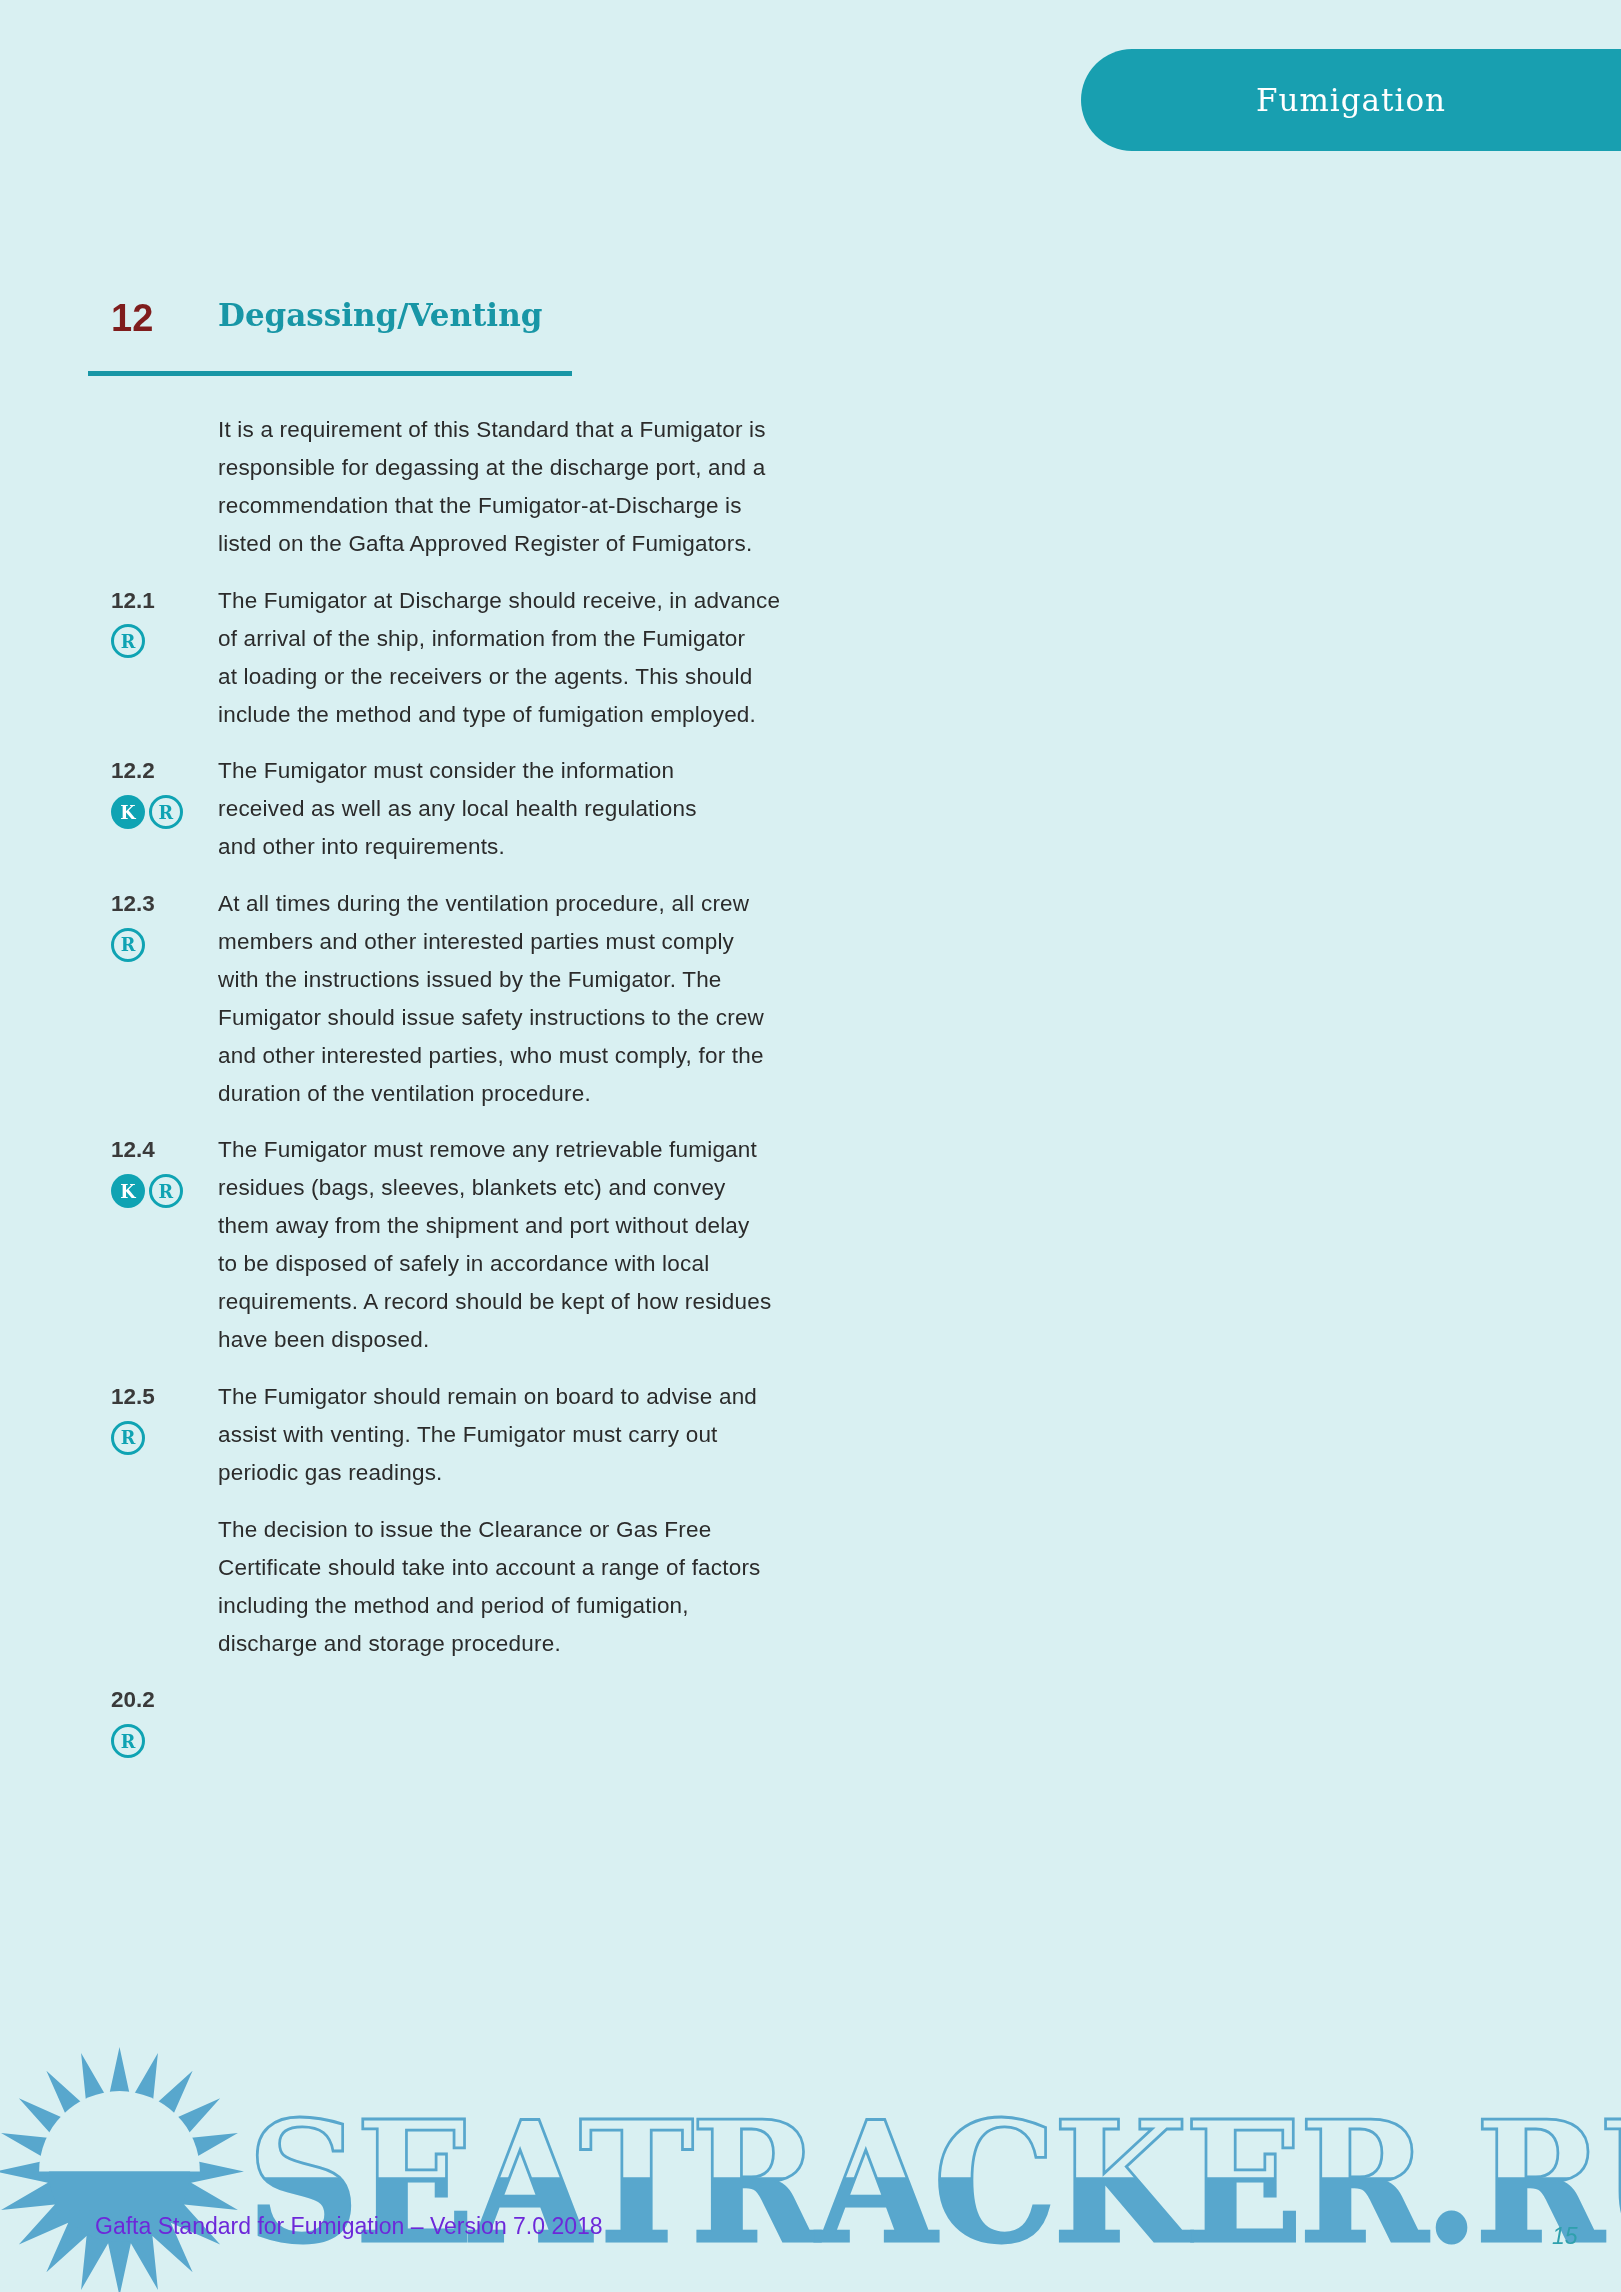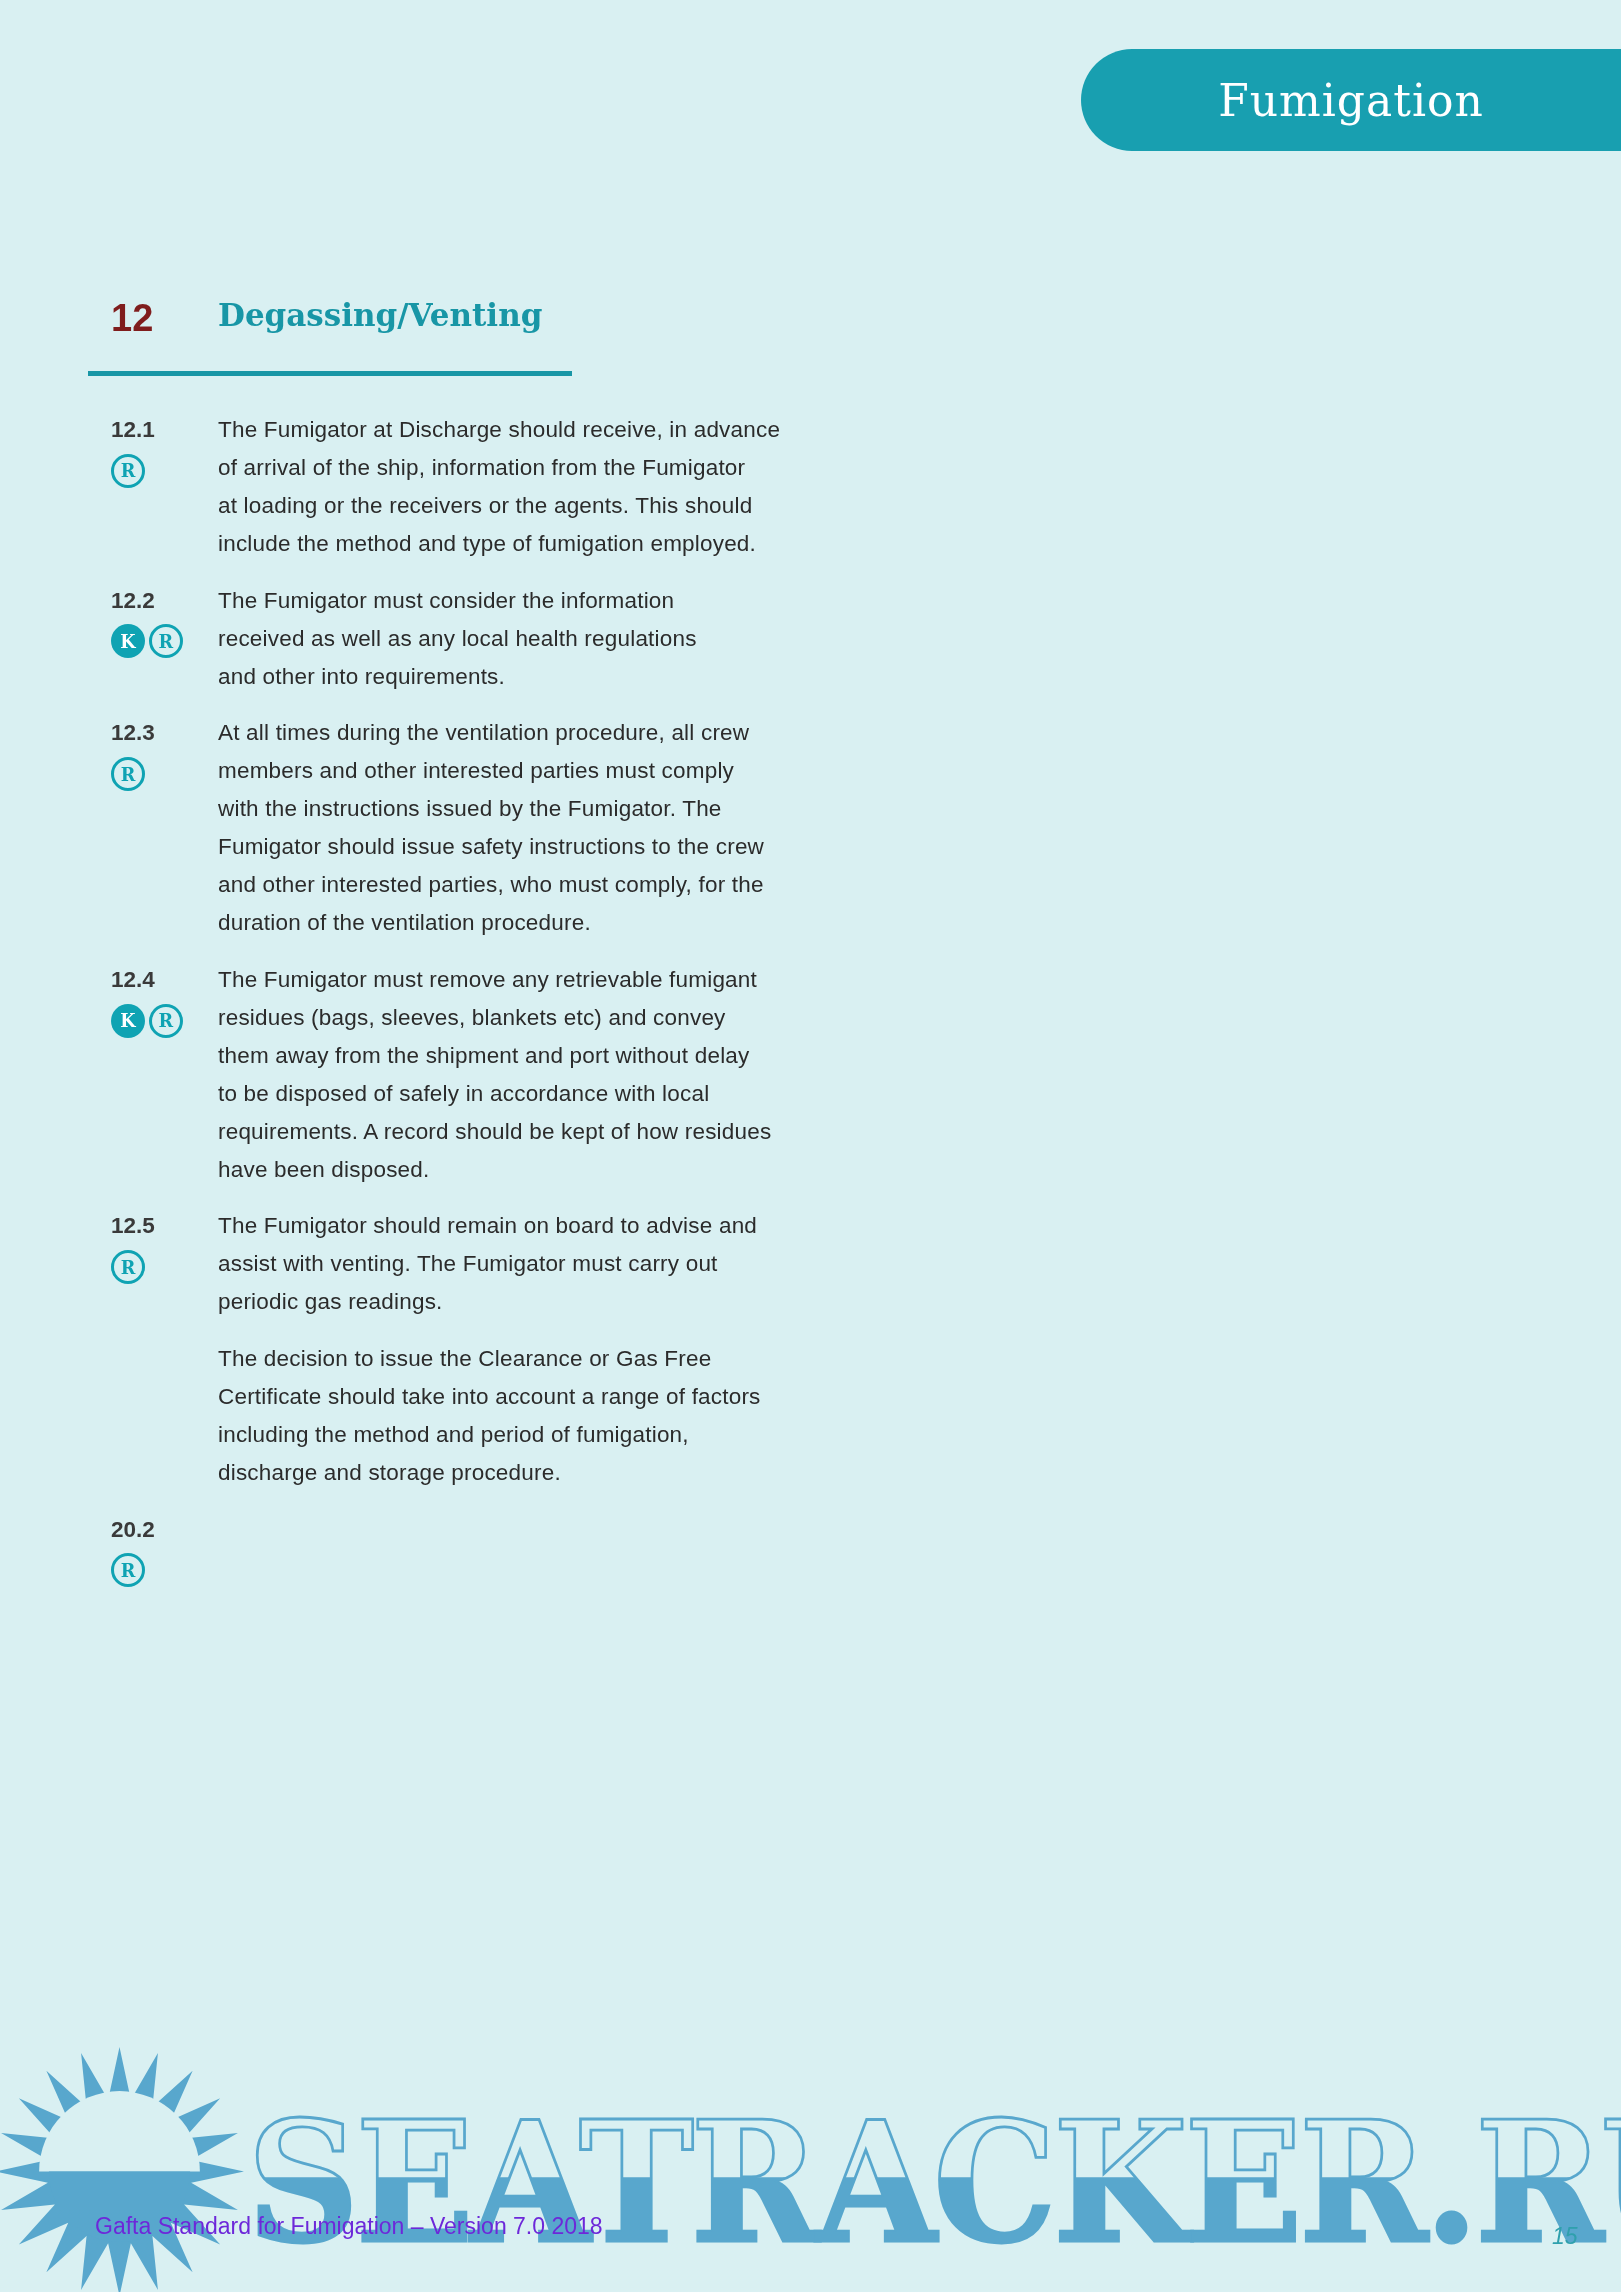--- a/index.html
+++ b/index.html
@@ -12,21 +12,21 @@
   }
   
   .header-tab{
     position:absolute;top:49px;left:1081px;width:540px;height:102px;
     background:#189fb0;
     border-radius:61px 0 0 61px;
     display:flex;align-items:center;justify-content:center;
   }
   .header-tab span{
     font-family:"DejaVu Serif",serif;
-    font-size:44px;color:#ffffff;letter-spacing:1px;
+    font-size:31px;color:#ffffff;letter-spacing:1px;
   }
   
   .sec-num{
     position:absolute;top:297px;left:111px;
     font-family:Liberation Sans, sans-serif;font-weight:bold;
     font-size:38px;color:#7f1d1d;
   }
   .sec-title{
     position:absolute;top:297px;left:218px;
     font-family:"DejaVu Serif",serif;font-weight:bold;
@@ -87,20 +87,27 @@
   <div class="header-tab">
     <span>Fumigation</span>
   </div>
 
   <div class="sec-num">12</div>
   <div class="sec-title">Degassing/Venting</div>
   <div class="sec-rule"></div>
 
   <div class="content">
 
+    <div class="row">
+      <div class="gutter"></div>
+      <div class="ptext">It is a requirement of this Standard that a Fumigator is
+responsible for degassing at the discharge port, and a
+recommendation that the Fumigator-at-Discharge is
+listed on the Gafta Approved Register of Fumigators.</div>
+    </div>
 
     <div class="row">
       <div class="gutter">
         <div class="num">12.1</div>
         <div class="icons">
           <div class="stamp stamp-r">R</div>
         </div>
       </div>
       <div class="ptext">The Fumigator at Discharge should receive, in advance
 of arrival of the ship, information from the Fumigator

